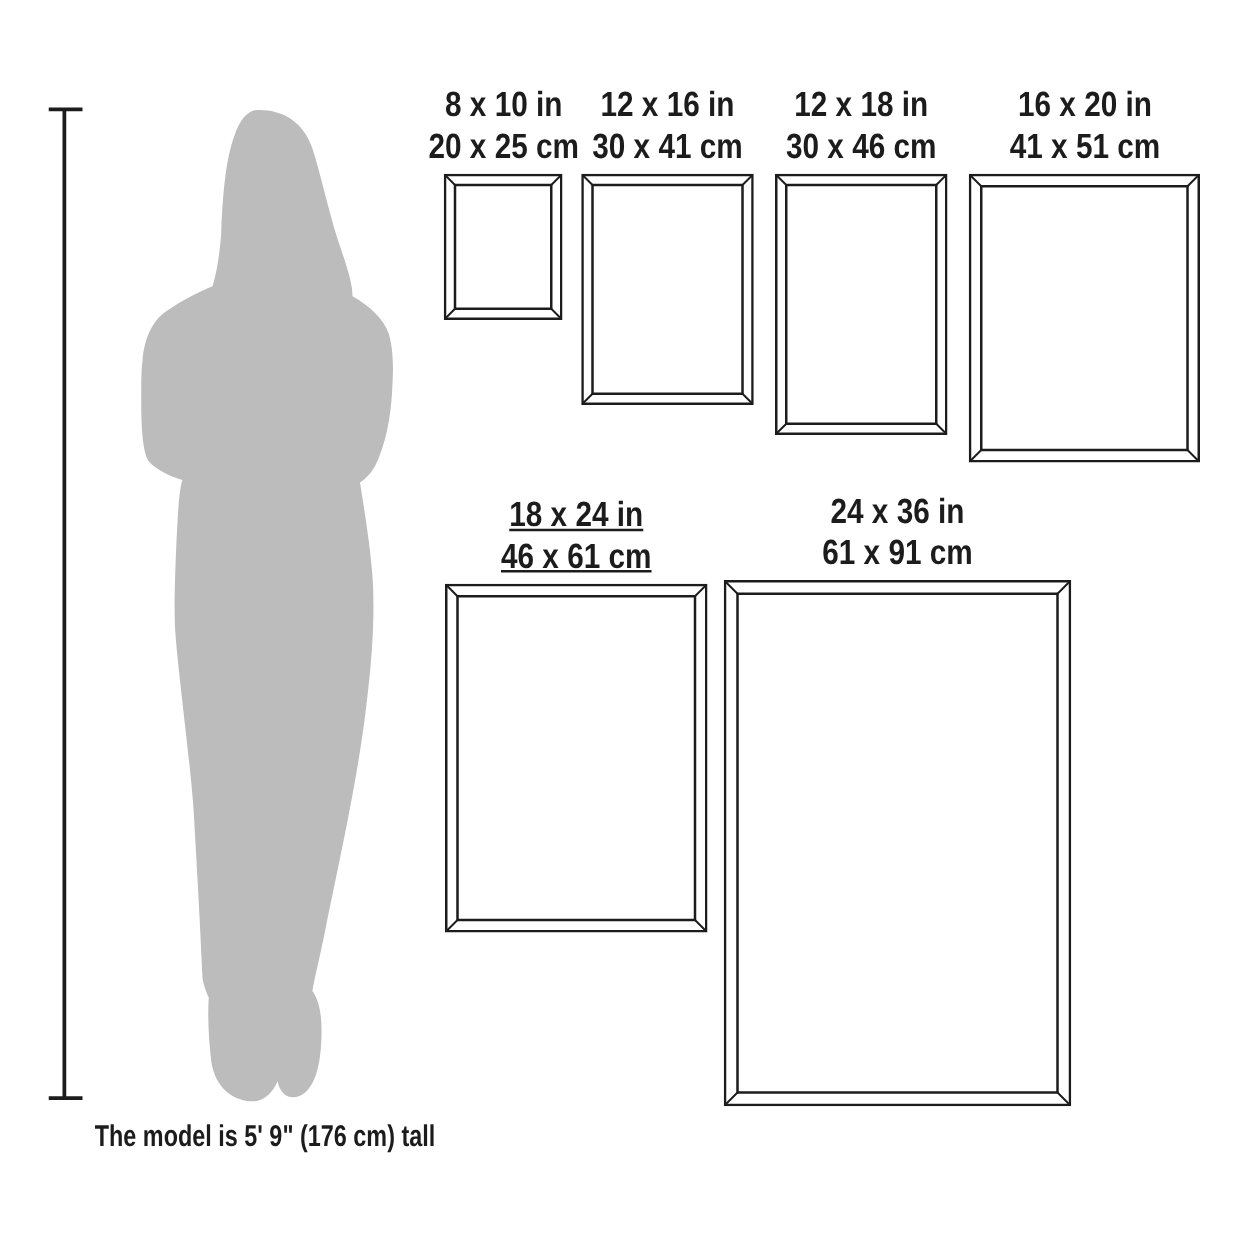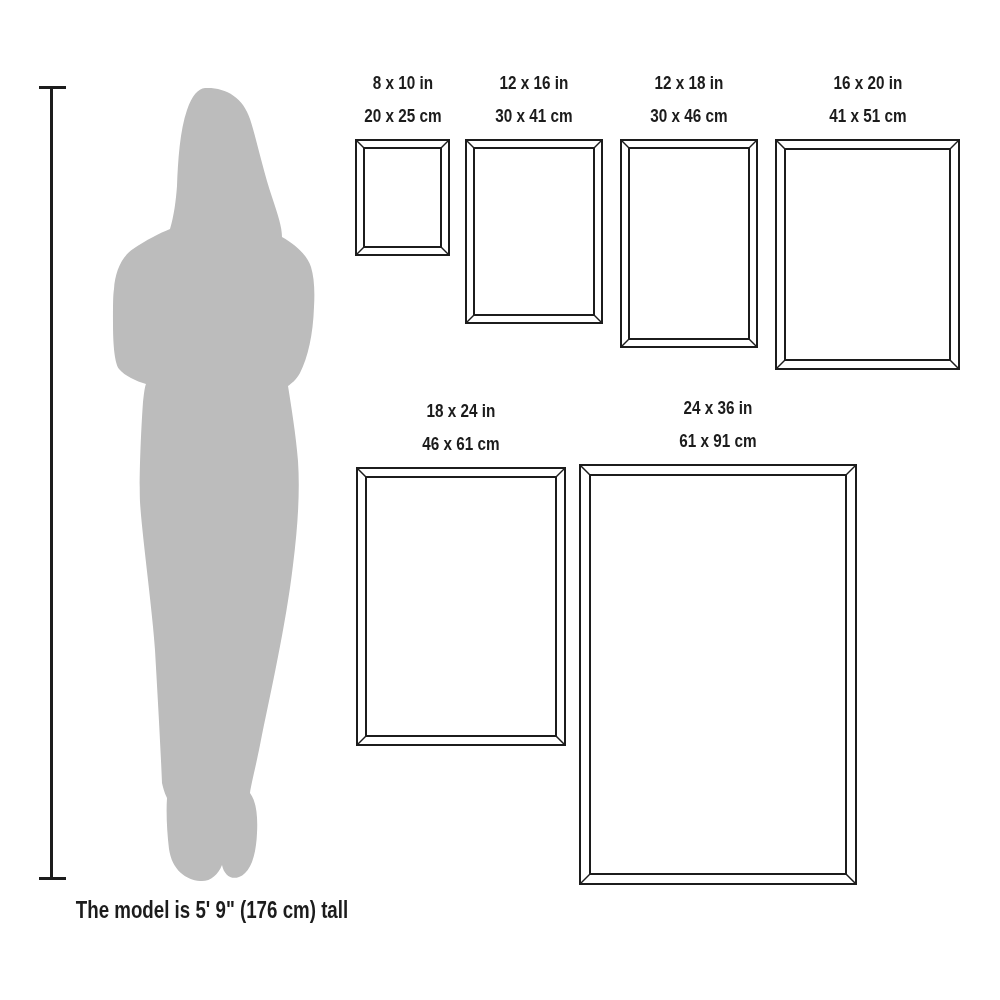--- a/index.html
+++ b/index.html
@@ -38,21 +38,21 @@
     position: absolute;
     left: 100px; top: 85px;
     width: 230px; height: 800px;
   }
   
   .frame-label {
     position: absolute;
     width: 320px;
     text-align: center;
     font-weight: bold;
-    font-size: 18px;
+    font-size: 28px;
     line-height: 33px;
     color: var(--text);
     white-space: nowrap;
   }
   .frame-label .lbl-line {
     display: block;
     transform: scaleX(0.85);
     transform-origin: 50% 50%;
   }
   .frame-box {
@@ -172,21 +172,21 @@
         <rect x="1" y="1" width="183" height="229" fill="#ffffff" stroke="#1c1c1c" stroke-width="2"></rect>
         <rect x="10" y="10" width="165" height="211" fill="none" stroke="#1c1c1c" stroke-width="2"></rect>
         <line x1="1" y1="1" x2="10" y2="10" stroke="#1c1c1c" stroke-width="1.5"></line>
         <line x1="184" y1="1" x2="175" y2="10" stroke="#1c1c1c" stroke-width="1.5"></line>
         <line x1="1" y1="230" x2="10" y2="221" stroke="#1c1c1c" stroke-width="1.5"></line>
         <line x1="184" y1="230" x2="175" y2="221" stroke="#1c1c1c" stroke-width="1.5"></line>
       </svg>
   </div>
 
   <div class="frame-group">
-    <div class="frame-label" style="left: 301px; top: 395px;">
+    <div class="frame-label" style="left: 301px; top: 395px; text-decoration: underline;">
       <span class="lbl-line">18 x 24 in</span>
       <span class="lbl-line">46 x 61 cm</span>
     </div>
     <svg class="frame-box" xmlns="http://www.w3.org/2000/svg" width="210" height="279" viewBox="0 0 210 279" style="left: 356px; top: 467px;">
         <rect x="1" y="1" width="208" height="277" fill="#ffffff" stroke="#1c1c1c" stroke-width="2"></rect>
         <rect x="10" y="10" width="190" height="259" fill="none" stroke="#1c1c1c" stroke-width="2"></rect>
         <line x1="1" y1="1" x2="10" y2="10" stroke="#1c1c1c" stroke-width="1.5"></line>
         <line x1="209" y1="1" x2="200" y2="10" stroke="#1c1c1c" stroke-width="1.5"></line>
         <line x1="1" y1="278" x2="10" y2="269" stroke="#1c1c1c" stroke-width="1.5"></line>
         <line x1="209" y1="278" x2="200" y2="269" stroke="#1c1c1c" stroke-width="1.5"></line>

